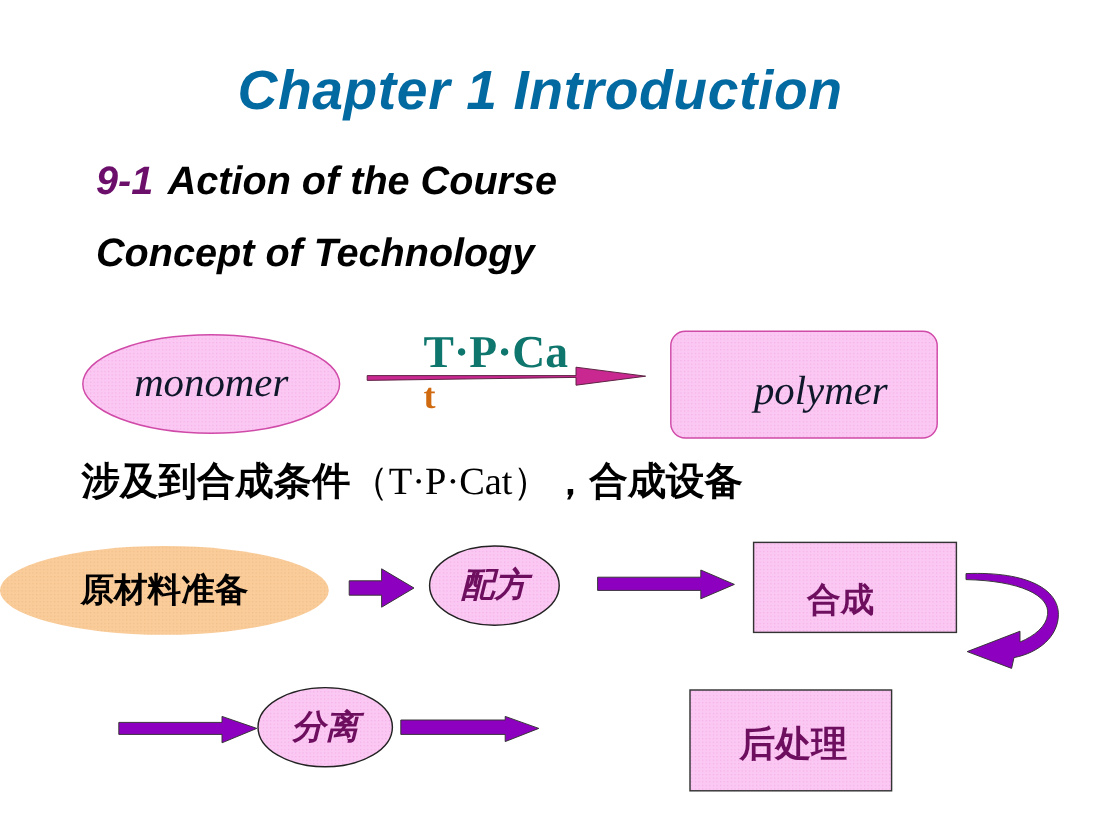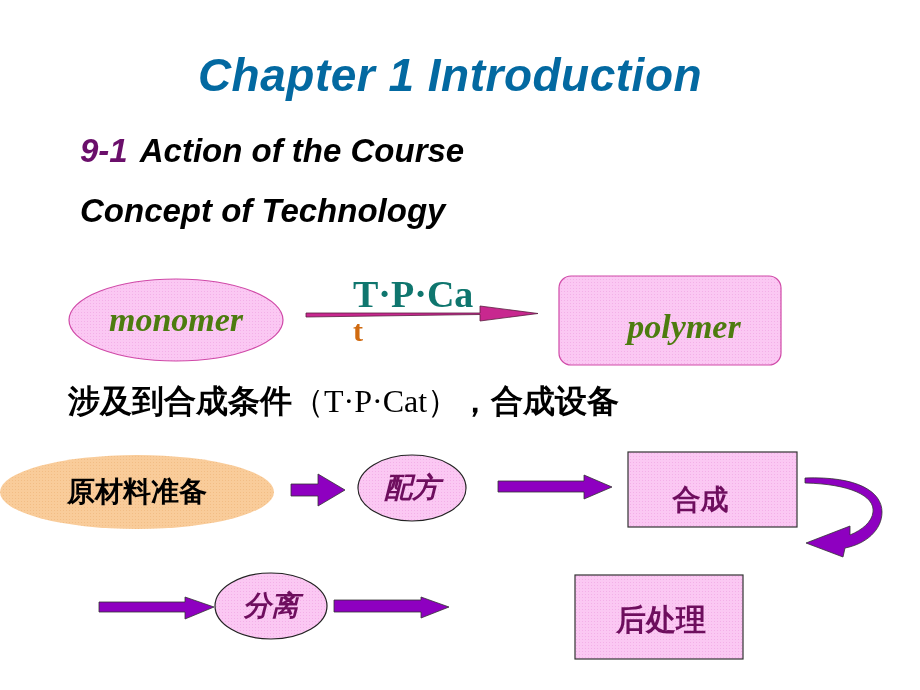--- a/index.html
+++ b/index.html
@@ -13,22 +13,22 @@
       left: 0; width: 900px; top: 48px; text-align: center;
       font-size: 46px; font-weight: bold; font-style: italic;
       color: #0369a1; letter-spacing: 0.5px;
     }
     .subtitle {
       left: 80px; font-size: 33px; font-weight: bold; font-style: italic; color: #000;
     }
     .sec-num { color: #6b0f6b; margin-right: 12px; }
     .shape-text { display: flex; align-items: center; justify-content: center; }
     .serif-it {
-      font-family: "Liberation Serif", serif; font-style: italic; font-weight: bold;
-      color: #4d7c0f; font-size: 34px;
+      font-family: "Liberation Serif", serif; font-style: italic; font-weight: normal;
+      color: #0f172a; font-size: 34px;
     }
     .cn {
       font-family: "DejaVu Sans", sans-serif; font-weight: bold; color: #000;
     }
     .cn-purple { color: #6e0e5e; }
     svg { position: absolute; left: 0; top: 0; }
   </style>
 </head>
 <body>
 

